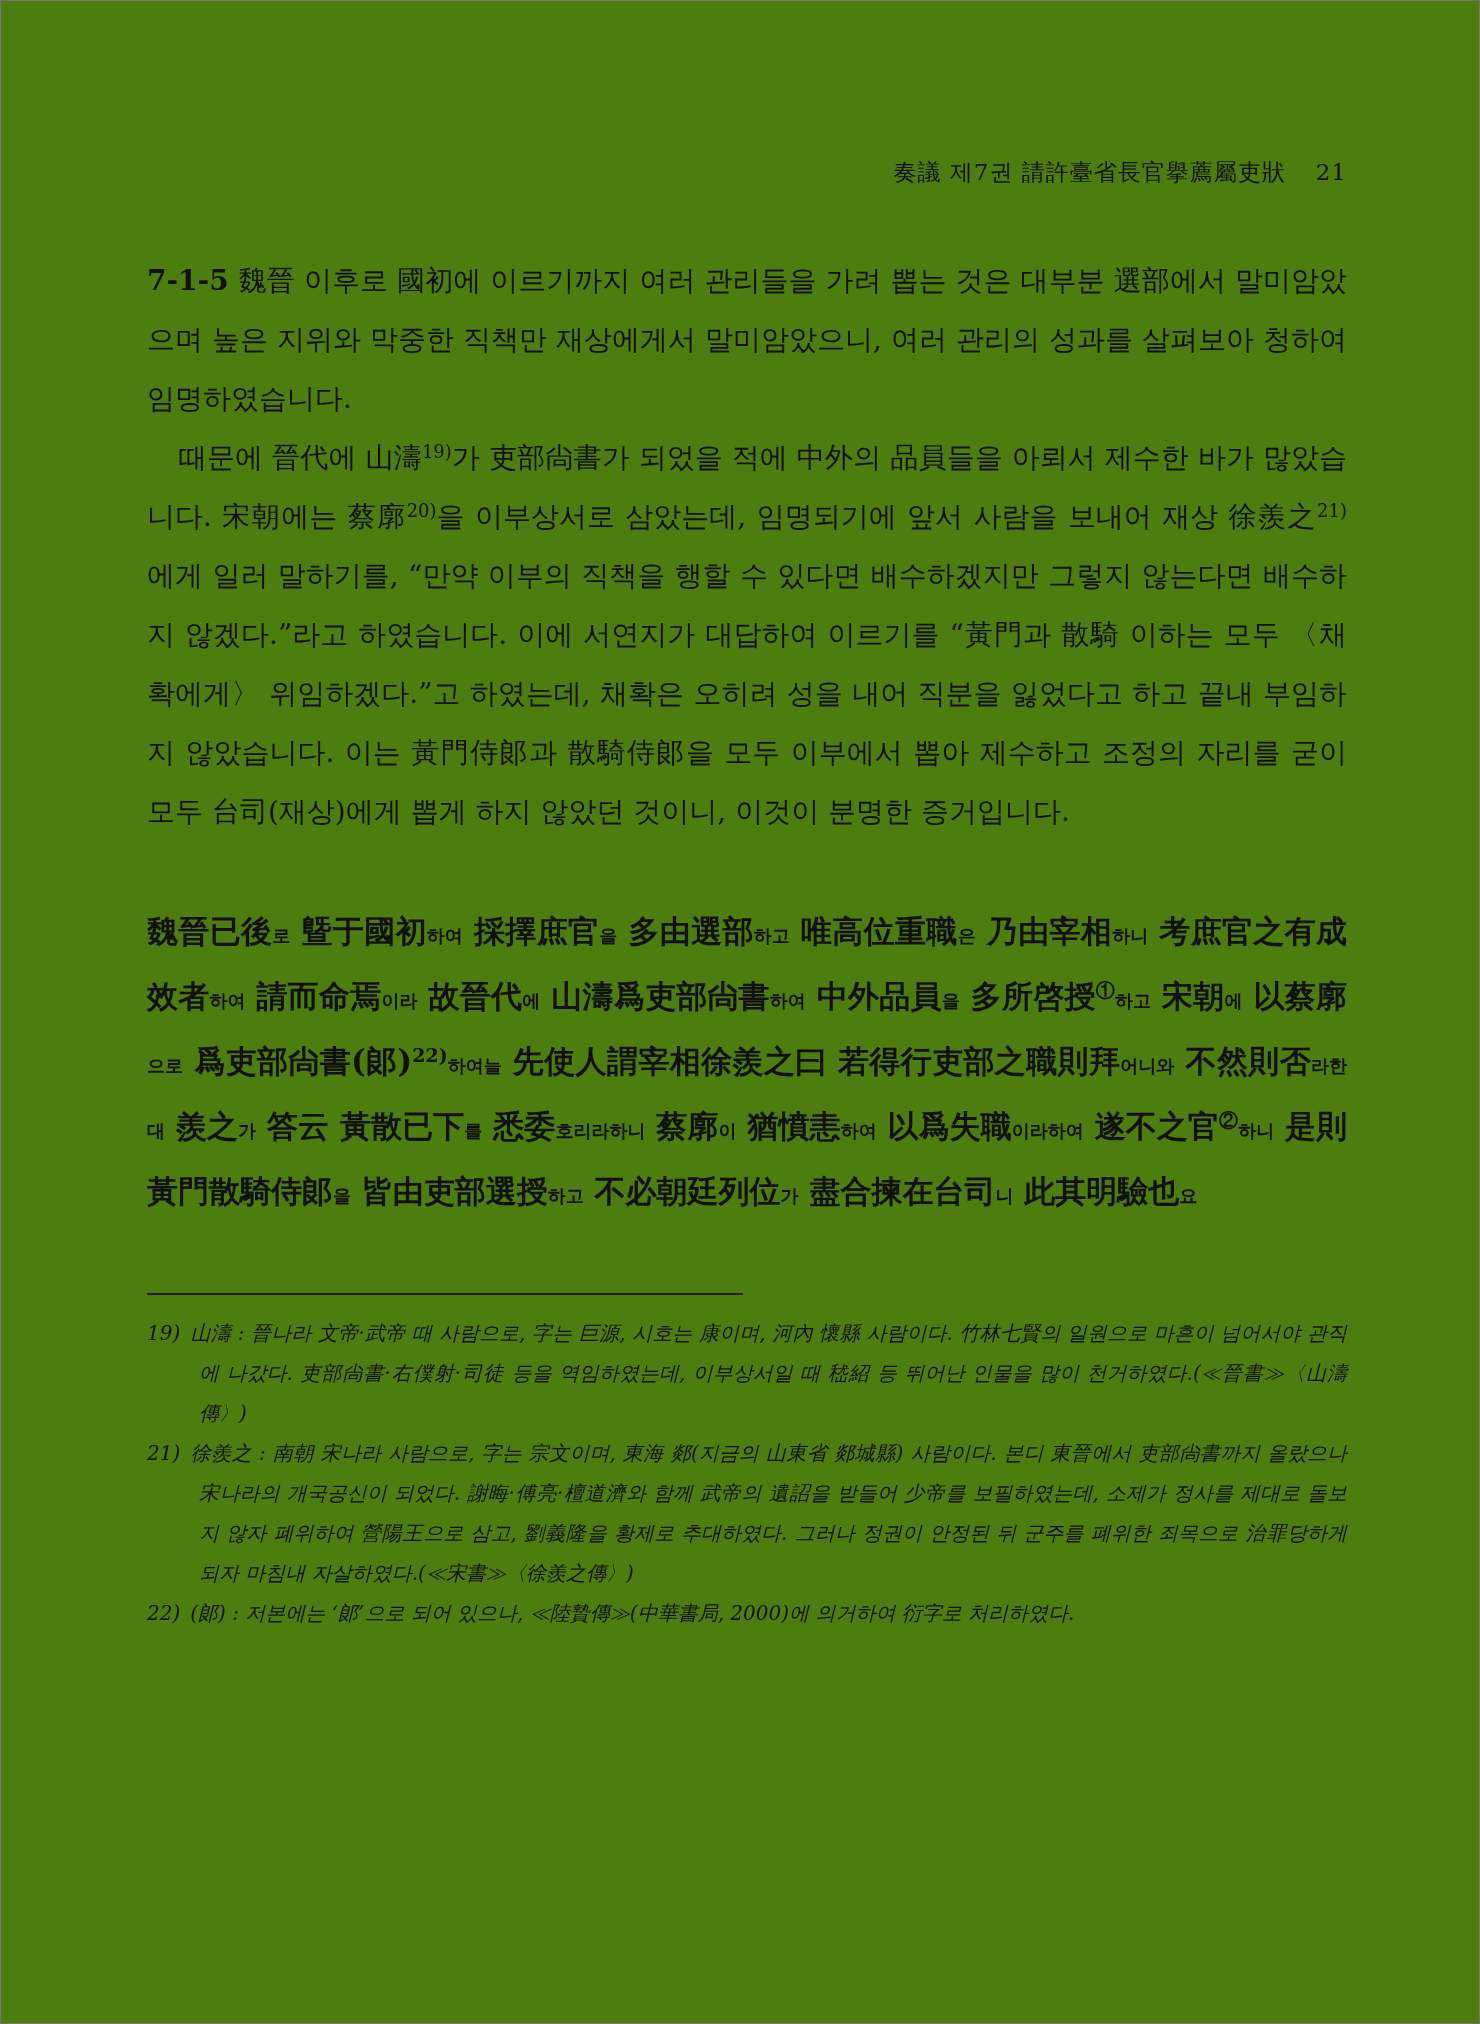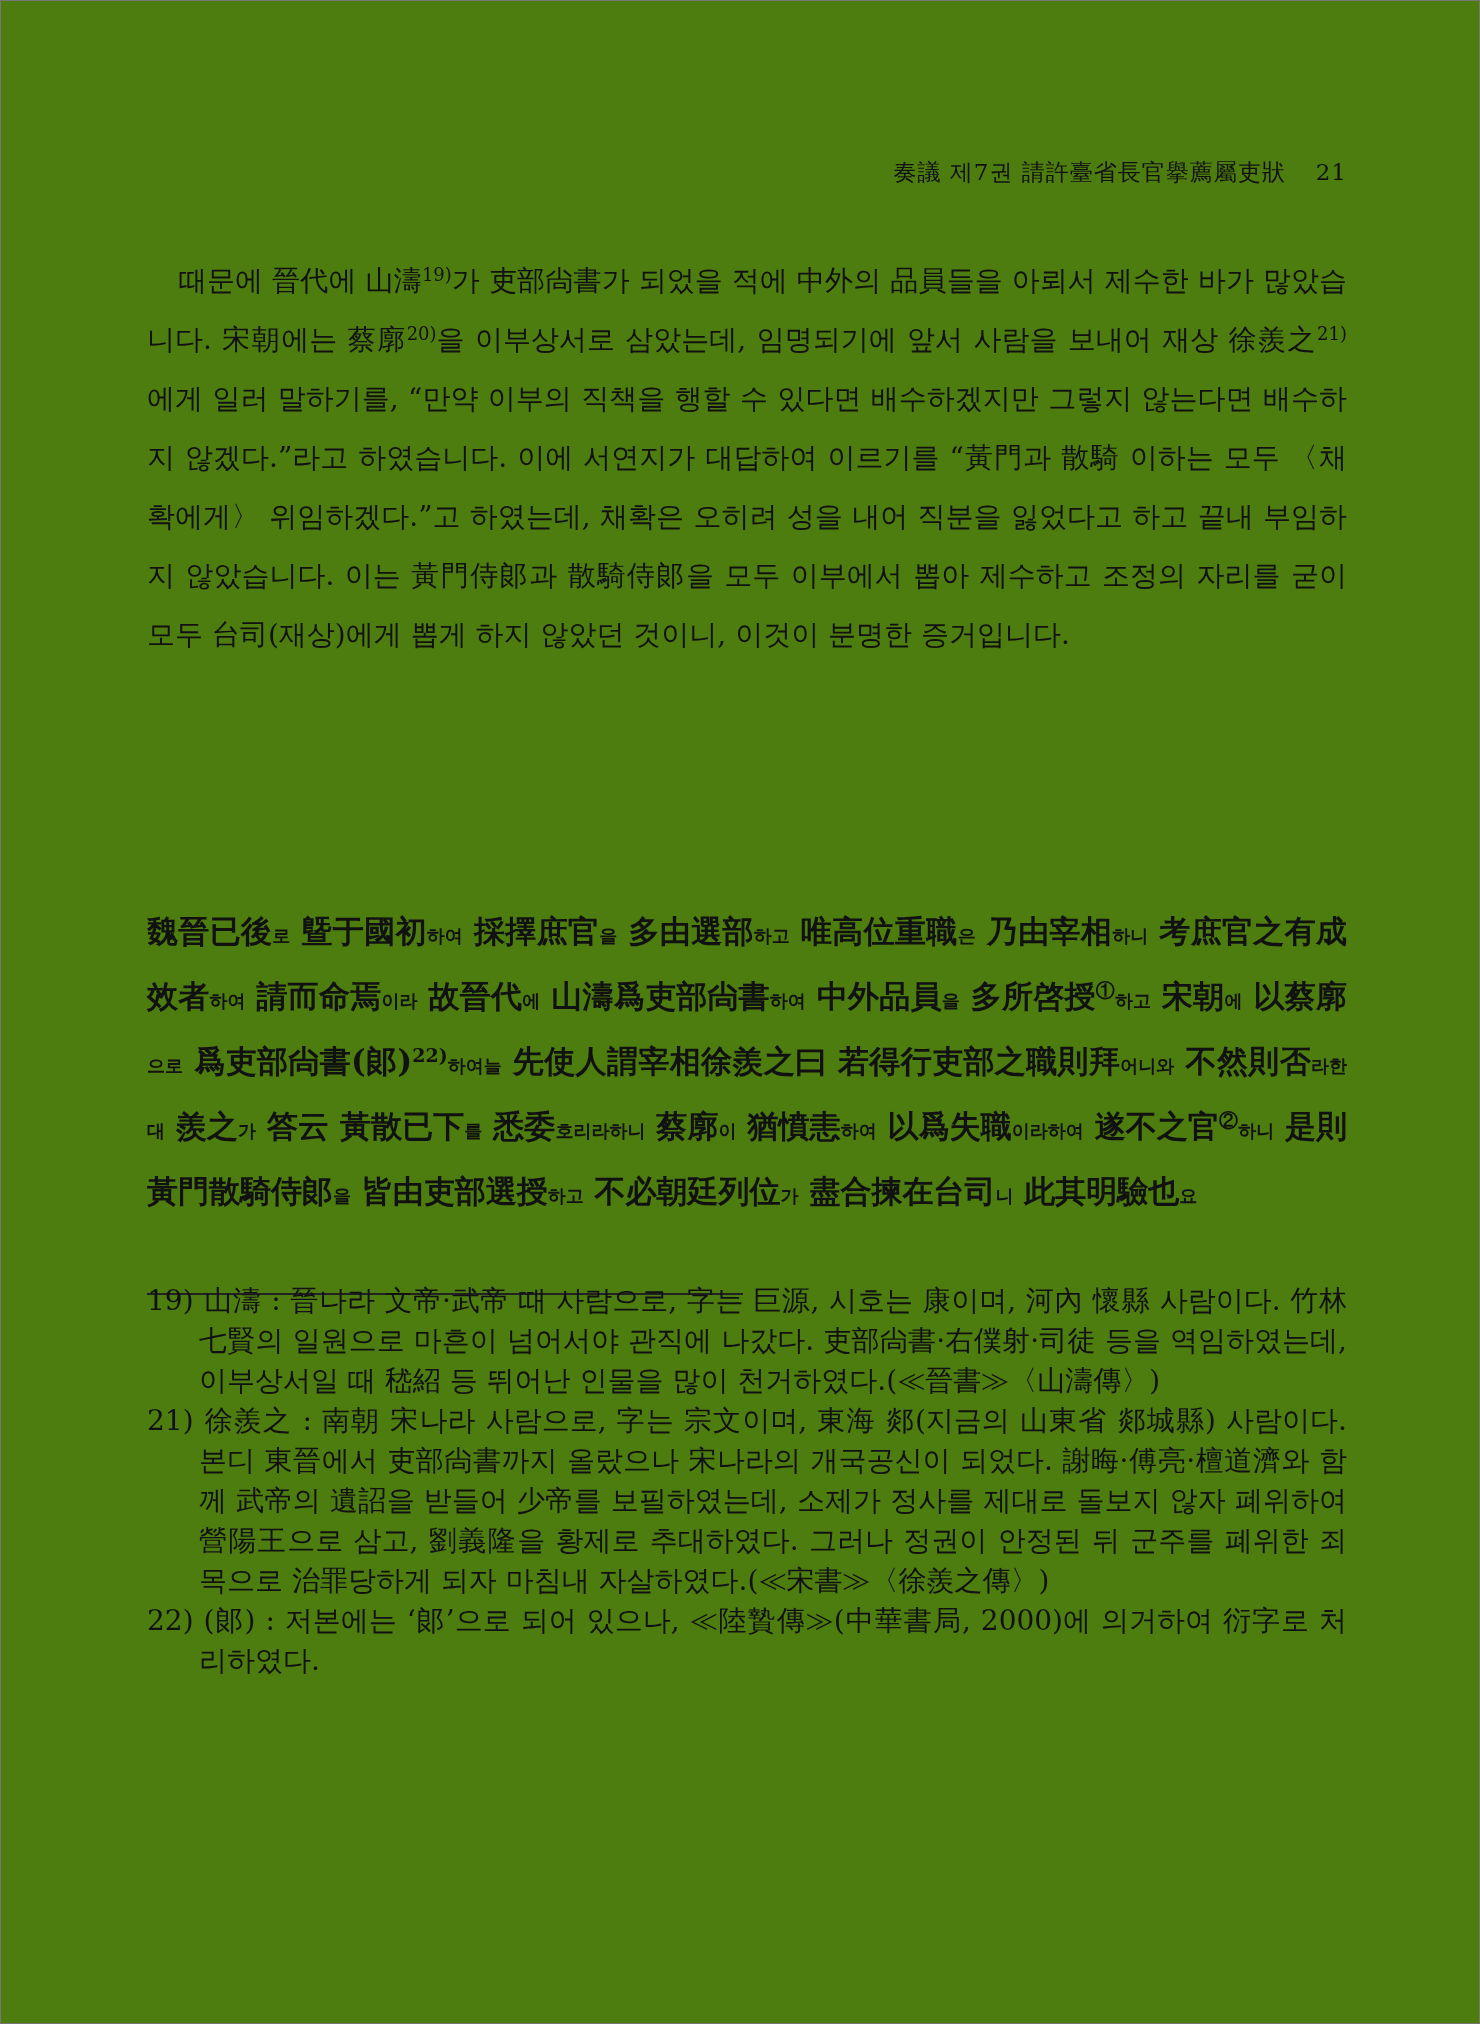--- a/index.html
+++ b/index.html
@@ -40,38 +40,39 @@
     font-size:18px;letter-spacing:0;
   }
   .hanmun .hsup{
     font-size:19px;vertical-align:0.55em;line-height:0;
   }
   .fnrule{
     position:absolute;left:146px;top:1292px;width:596px;
     border:none;border-top:2px solid #222;margin:0;
   }
   .footnotes{
-    position:absolute;left:146px;top:1280px;width:1200px;
-    font-size:28px;line-height:40px;text-align:justify;
+    position:absolute;left:146px;top:1312px;width:1200px;
+    font-size:20px;line-height:40px;text-align:justify;font-style:italic;
   }
   .fn{
     margin:0;padding-left:52px;text-indent:-52px;
   }
   .fn .fnmark{margin-right:10px;}
 </style>
 </head>
 <body>
 
 <div class="page">
 
   <div class="running-header">
     <span>奏議 제7권 請許臺省長官擧薦屬吏狀</span><span class="pgnum">21</span>
   </div>
 
   <div class="kbody" id="translation-container">
+      <p><span class="bold">7-1-5 </span><span>魏晉 이후로 國初에 이르기까지 여러 관리들을 가려 뽑는 것은 대부분 選部에서 말미암았으며 높은 지위와 막중한 직책만 재상에게서 말미암았으니, 여러 관리의 성과를 살펴보아 청하여 임명하였습니다.</span></p>
       <p class="indent"><span>때문에 晉代에 山濤</span><span class="sup">19)</span><span>가 吏部尙書가 되었을 적에 中外의 品員들을 아뢰서 제수한 바가 많았습니다. 宋朝에는 蔡廓</span><span class="sup">20)</span><span>을 이부상서로 삼았는데, 임명되기에 앞서 사람을 보내어 재상 徐羨之</span><span class="sup">21)</span><span>에게 일러 말하기를, “만약 이부의 직책을 행할 수 있다면 배수하겠지만 그렇지 않는다면 배수하지 않겠다.”라고 하였습니다. 이에 서연지가 대답하여 이르기를 “黃門과 散騎 이하는 모두 〈채확에게〉 위임하겠다.”고 하였는데, 채확은 오히려 성을 내어 직분을 잃었다고 하고 끝내 부임하지 않았습니다. 이는 黃門侍郞과 散騎侍郞을 모두 이부에서 뽑아 제수하고 조정의 자리를 굳이 모두 台司(재상)에게 뽑게 하지 않았던 것이니, 이것이 분명한 증거입니다.</span></p>
     </div>
 
   <div class="hanmun" id="hanmun-container"><span><span class="hanja">魏晉已後</span><span class="anno">로</span></span> <span><span class="hanja">曁于國初</span><span class="anno">하여</span></span> <span><span class="hanja">採擇庶官</span><span class="anno">을</span></span> <span><span class="hanja">多由選部</span><span class="anno">하고</span></span> <span><span class="hanja">唯高位重職</span><span class="anno">은</span></span> <span><span class="hanja">乃由宰相</span><span class="anno">하니</span></span> <span><span class="hanja">考庶官之有成效者</span><span class="anno">하여</span></span> <span><span class="hanja">請而命焉</span><span class="anno">이라</span></span> <span><span class="hanja">故晉代</span><span class="anno">에</span></span> <span><span class="hanja">山濤爲吏部尙書</span><span class="anno">하여</span></span> <span><span class="hanja">中外品員</span><span class="anno">을</span></span> <span><span class="hanja">多所啓授</span><span class="hsup">①</span><span class="anno">하고</span></span> <span><span class="hanja">宋朝</span><span class="anno">에</span></span> <span><span class="hanja">以蔡廓</span><span class="anno">으로</span></span> <span><span class="hanja">爲吏部尙書(郞)</span><span class="hsup">22)</span><span class="anno">하여늘</span></span> <span><span class="hanja">先使人謂宰相徐羨之曰</span></span> <span><span class="hanja">若得行吏部之職則拜</span><span class="anno">어니와</span></span> <span><span class="hanja">不然則否</span><span class="anno">라한대</span></span> <span><span class="hanja">羨之</span><span class="anno">가</span></span> <span><span class="hanja">答云</span></span> <span><span class="hanja">黃散已下</span><span class="anno">를</span></span> <span><span class="hanja">悉委</span><span class="anno">호리라하니</span></span> <span><span class="hanja">蔡廓</span><span class="anno">이</span></span> <span><span class="hanja">猶憤恚</span><span class="anno">하여</span></span> <span><span class="hanja">以爲失職</span><span class="anno">이라하여</span></span> <span><span class="hanja">遂不之官</span><span class="hsup">②</span><span class="anno">하니</span></span> <span><span class="hanja">是則黃門散騎侍郞</span><span class="anno">을</span></span> <span><span class="hanja">皆由吏部選授</span><span class="anno">하고</span></span> <span><span class="hanja">不必朝廷列位</span><span class="anno">가</span></span> <span><span class="hanja">盡合揀在台司</span><span class="anno">니</span></span> <span><span class="hanja">此其明驗也</span><span class="anno">요</span></span></div>
 
   <hr class="fnrule">
 
   <div class="footnotes" id="footnotes-container">
       <p class="fn"><span class="fnmark">19)</span><span>山濤 : 晉나라 文帝·武帝 때 사람으로, 字는 巨源, 시호는 康이며, 河內 懷縣 사람이다. 竹林七賢의 일원으로 마흔이 넘어서야 관직에 나갔다. 吏部尙書·右僕射·司徒 등을 역임하였는데, 이부상서일 때 嵇紹 등 뛰어난 인물을 많이 천거하였다.(≪晉書≫〈山濤傳〉)</span></p>
       <p class="fn"><span class="fnmark">21)</span><span>徐羨之 : 南朝 宋나라 사람으로, 字는 宗文이며, 東海 郯(지금의 山東省 郯城縣) 사람이다. 본디 東晉에서 吏部尙書까지 올랐으나 宋나라의 개국공신이 되었다. 謝晦·傅亮·檀道濟와 함께 武帝의 遺詔을 받들어 少帝를 보필하였는데, 소제가 정사를 제대로 돌보지 않자 폐위하여 營陽王으로 삼고, 劉義隆을 황제로 추대하였다. 그러나 정권이 안정된 뒤 군주를 폐위한 죄목으로 治罪당하게 되자 마침내 자살하였다.(≪宋書≫〈徐羨之傳〉)</span></p>

